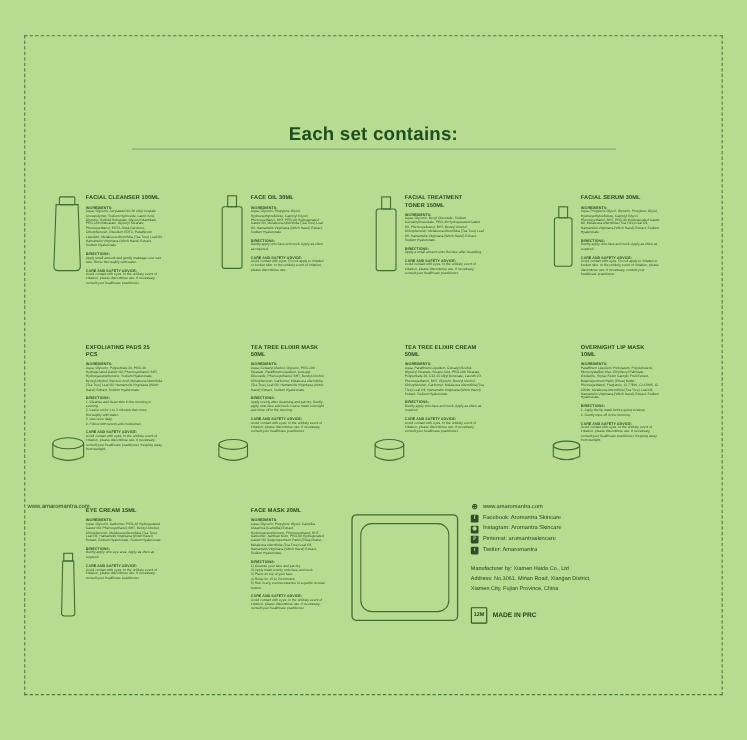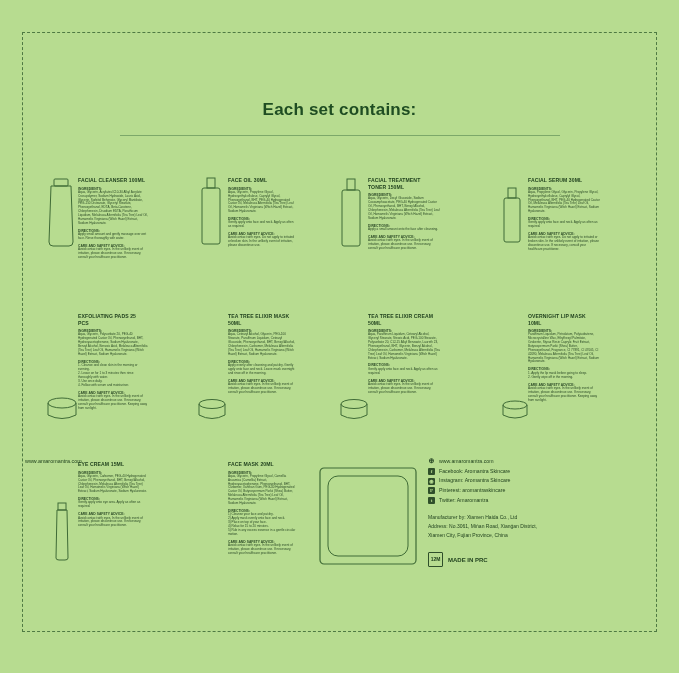--- a/index.html
+++ b/index.html
@@ -25,21 +25,21 @@
     left: 22px;
     top: 32px;
     width: 635px;
     height: 600px;
     border: 1px dashed #4f7a43;
     box-sizing: border-box;
   }
   .title {
     position: absolute;
     left: 0;
-    top: 100px;
+    top: 112px;
     width: 679px;
     text-align: center;
     font-size: 17px;
     font-weight: bold;
     color: #1f4d22;
     letter-spacing: 0.2px;
   }
   .title-rule {
     position: absolute;
     left: 120px;

